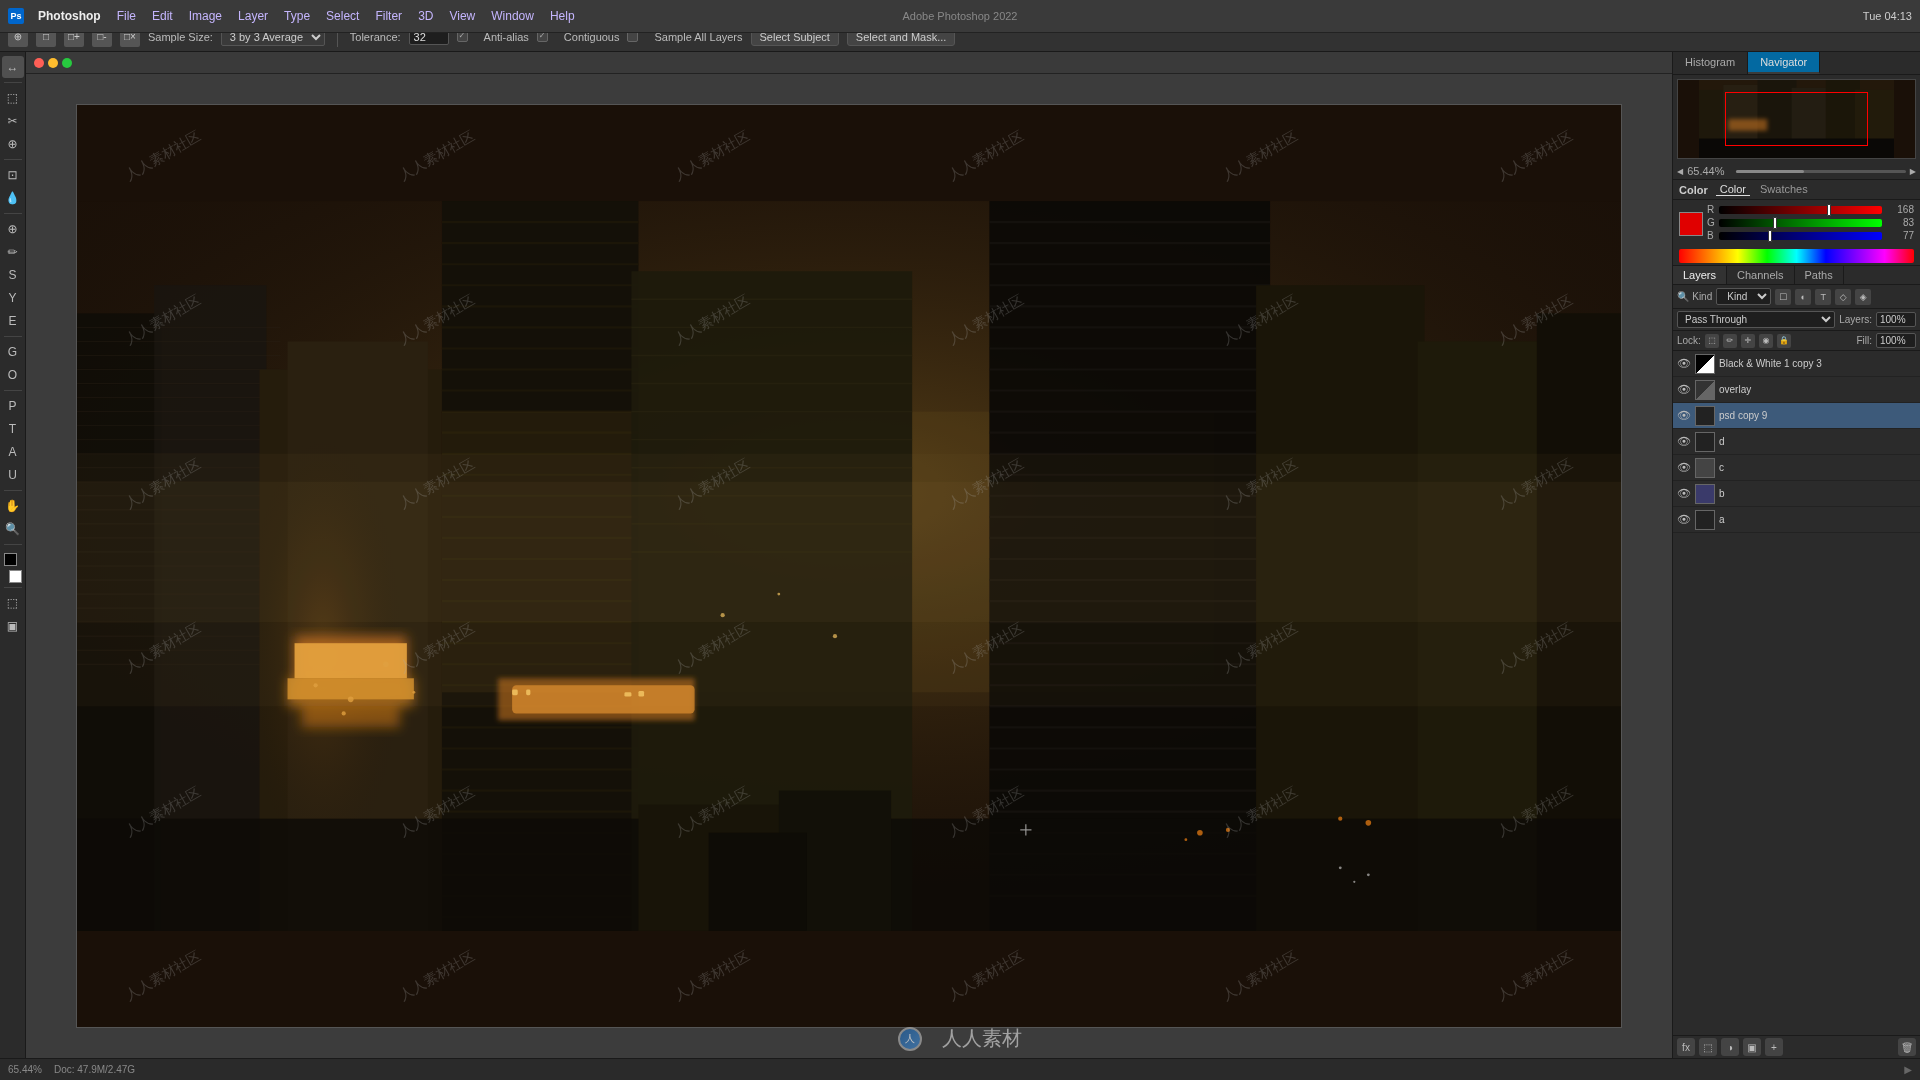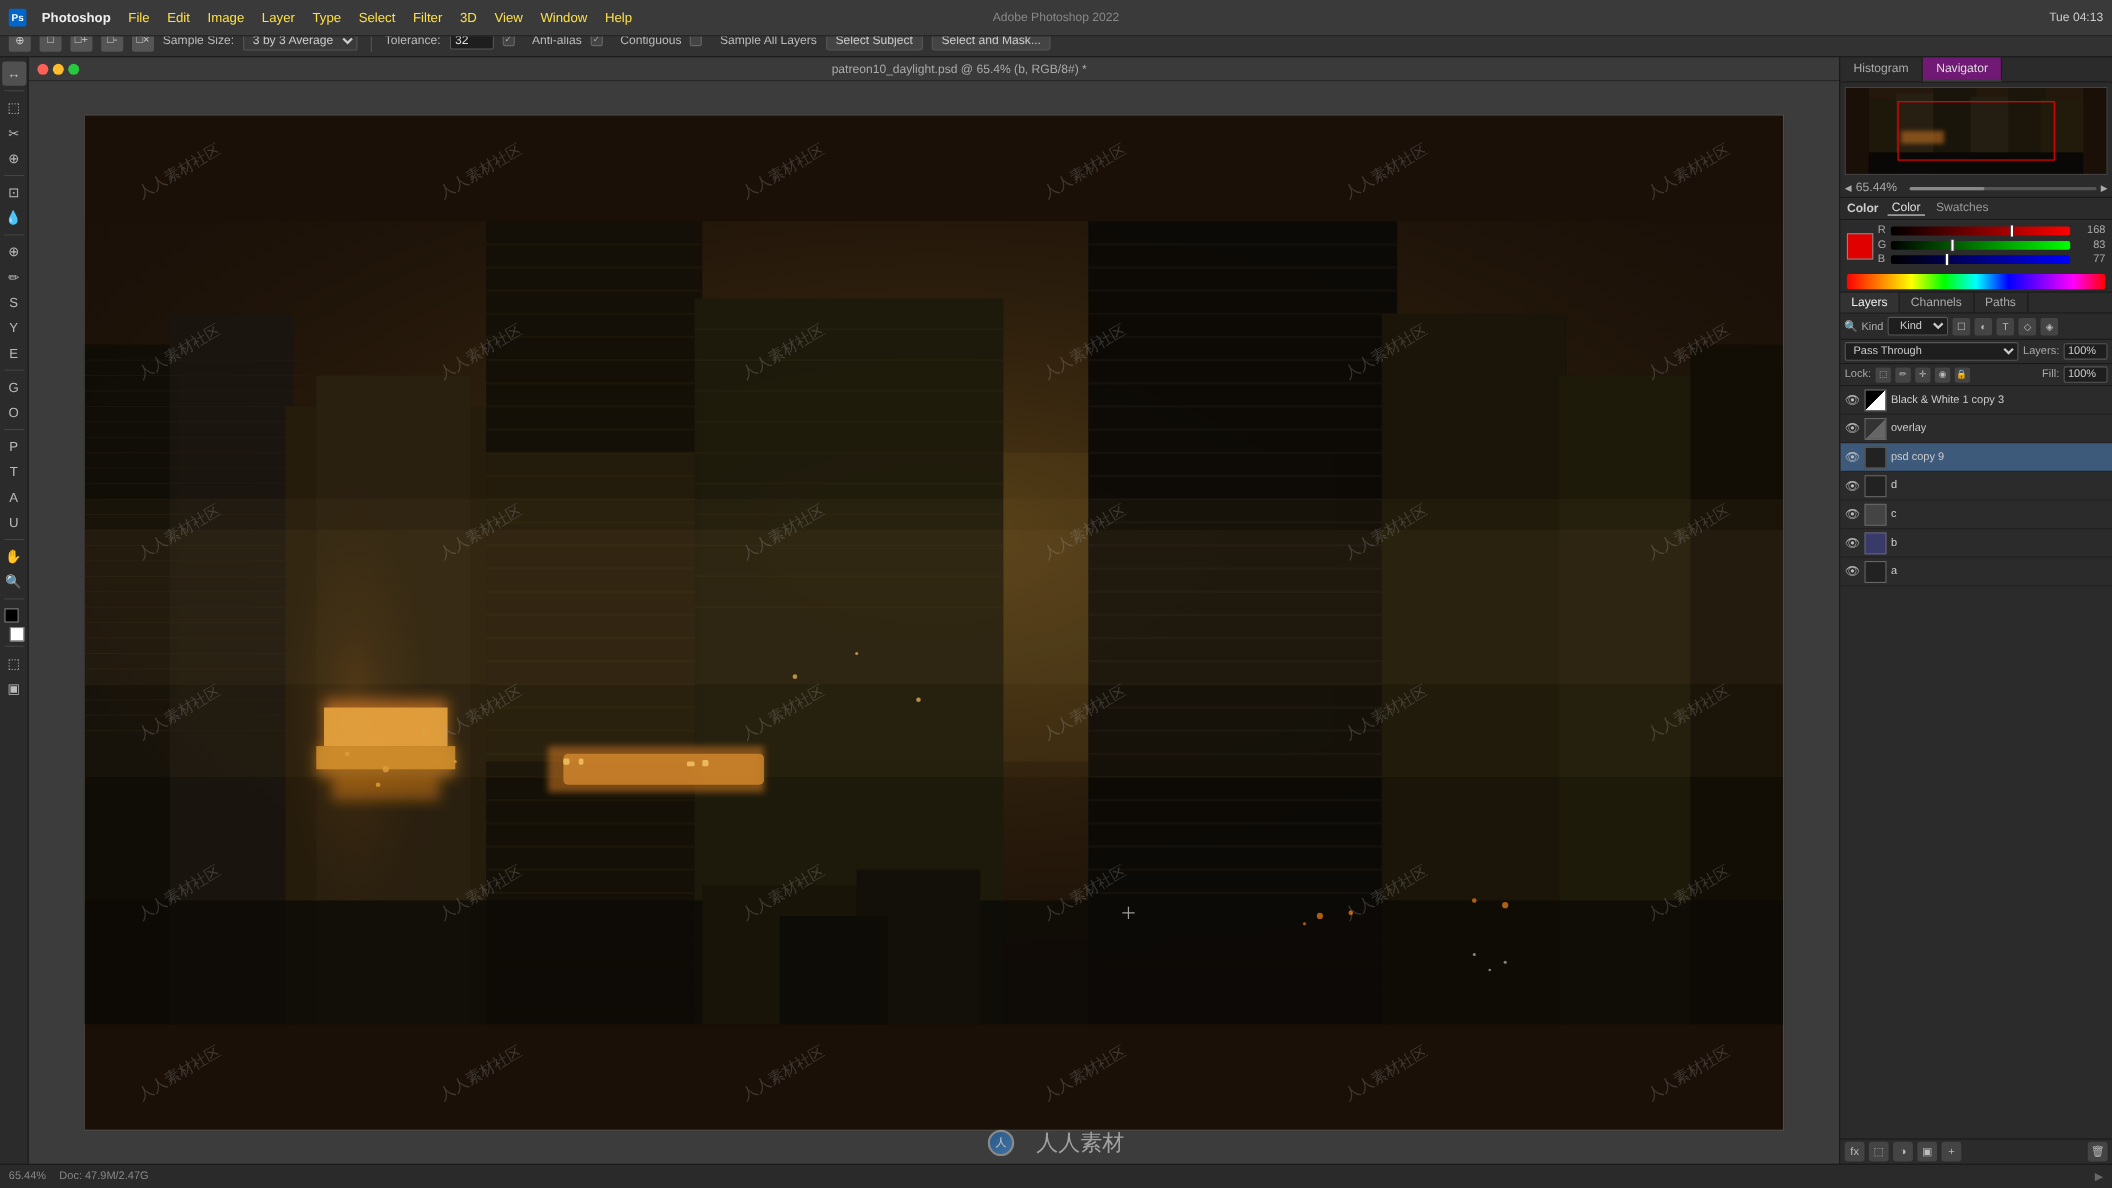--- a/index.html
+++ b/index.html
@@ -29,21 +29,21 @@
     #menubar .app-logo {
       width: 16px; height: 16px;
       margin-right: 6px;
       background: #0066cc;
       border-radius: 2px;
       display: flex; align-items: center; justify-content: center;
       font-size: 9px; color: white; font-weight: bold;
     }
     #menubar .menu-item {
       padding: 2px 8px;
-      color: #fde047;
+      color: #c4b5fd;
       cursor: pointer;
       font-size: 12px;
     }
     #menubar .app-name { font-weight: 600; color: #eee; }
     .menubar-center {
       position: absolute;
       left: 50%; transform: translateX(-50%);
       color: #888;
       font-size: 11px;
     }
@@ -305,21 +305,21 @@
       border-bottom: 1px solid #1a1a1a;
     }
     .panel-tab {
       padding: 4px 12px;
       font-size: 11px;
       color: #aaa;
       cursor: pointer;
       border-right: 1px solid #1a1a1a;
     }
     .panel-tab.active {
-      background: #701a75;
+      background: #0369a1;
       color: #ddd;
       border-bottom: 2px solid #3b3b3b;
     }
 
     
     .navigator-preview {
       background: #222;
       margin: 4px;
       height: 80px;
       position: relative;
@@ -774,21 +774,20 @@
 </div>
 
 <div id="canvas-area">
   <div id="doc-window">
     <div class="doc-titlebar">
       <div class="doc-controls">
         <div class="doc-ctrl-btn doc-ctrl-close"></div>
         <div class="doc-ctrl-btn doc-ctrl-min"></div>
         <div class="doc-ctrl-btn doc-ctrl-max"></div>
       </div>
-      <div class="doc-title">patreon10_daylight.psd @ 65.4% (b, RGB/8#) *</div>
     </div>
     <div id="canvas-content">
 
       <div class="watermark-overlay">
         <div class="watermark-cell">人人素材社区</div>
         <div class="watermark-cell">人人素材社区</div>
         <div class="watermark-cell">人人素材社区</div>
         <div class="watermark-cell">人人素材社区</div>
         <div class="watermark-cell">人人素材社区</div>
         <div class="watermark-cell">人人素材社区</div>

